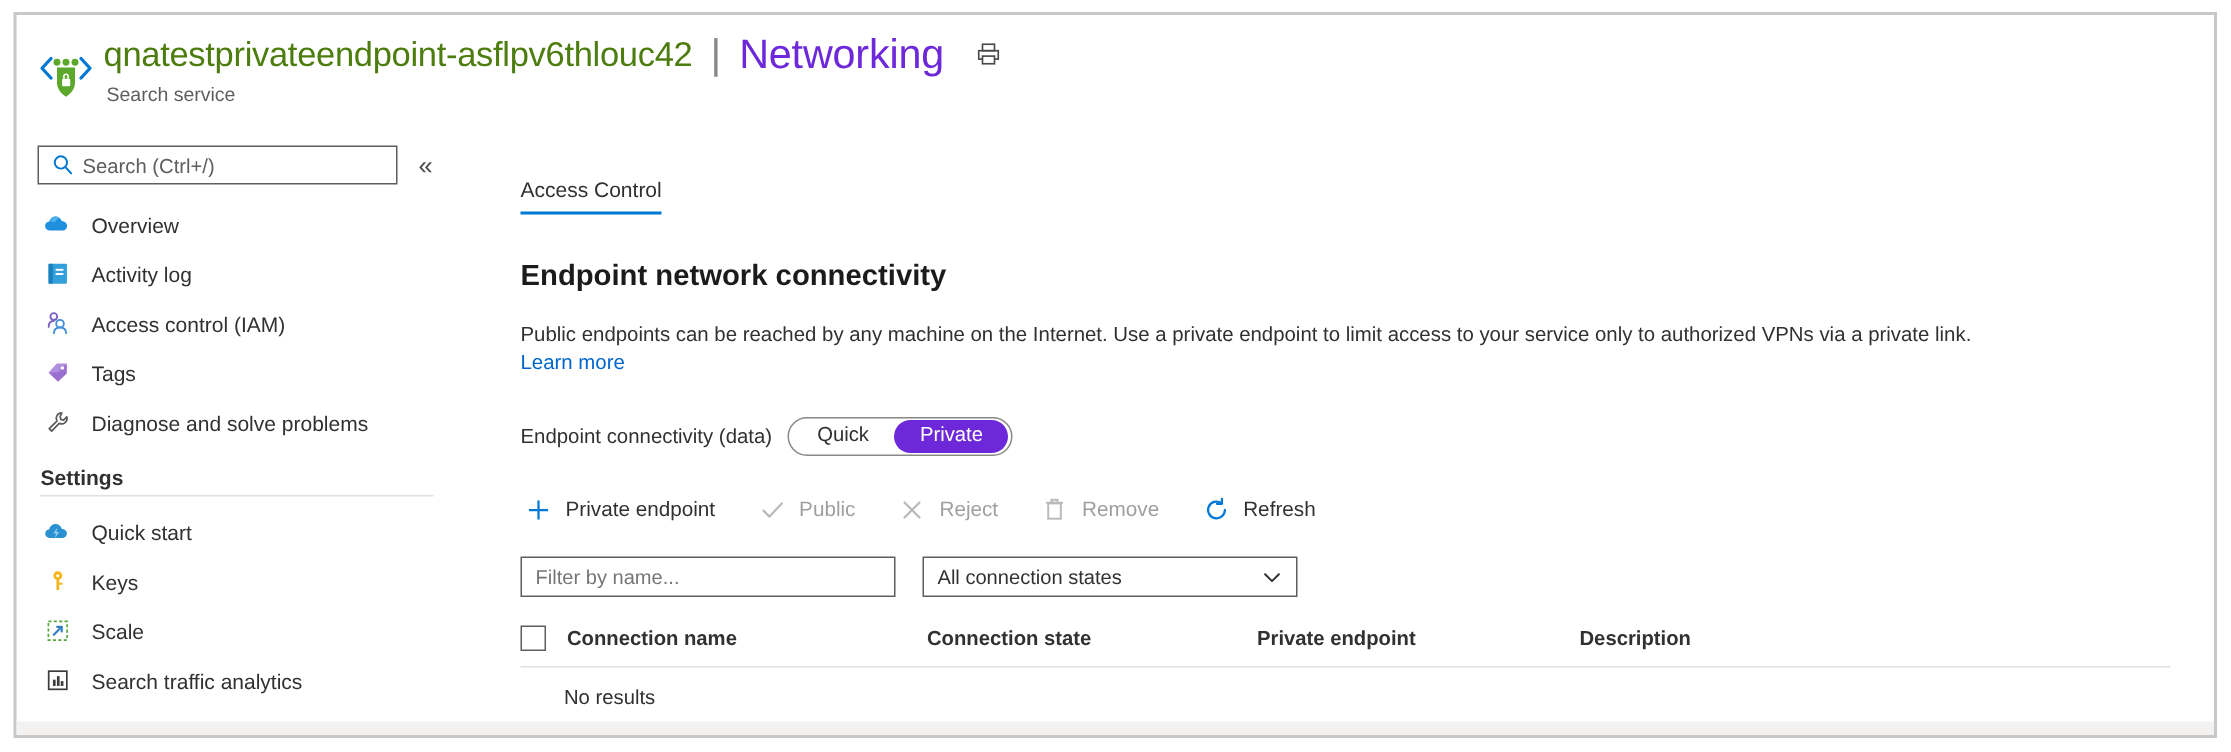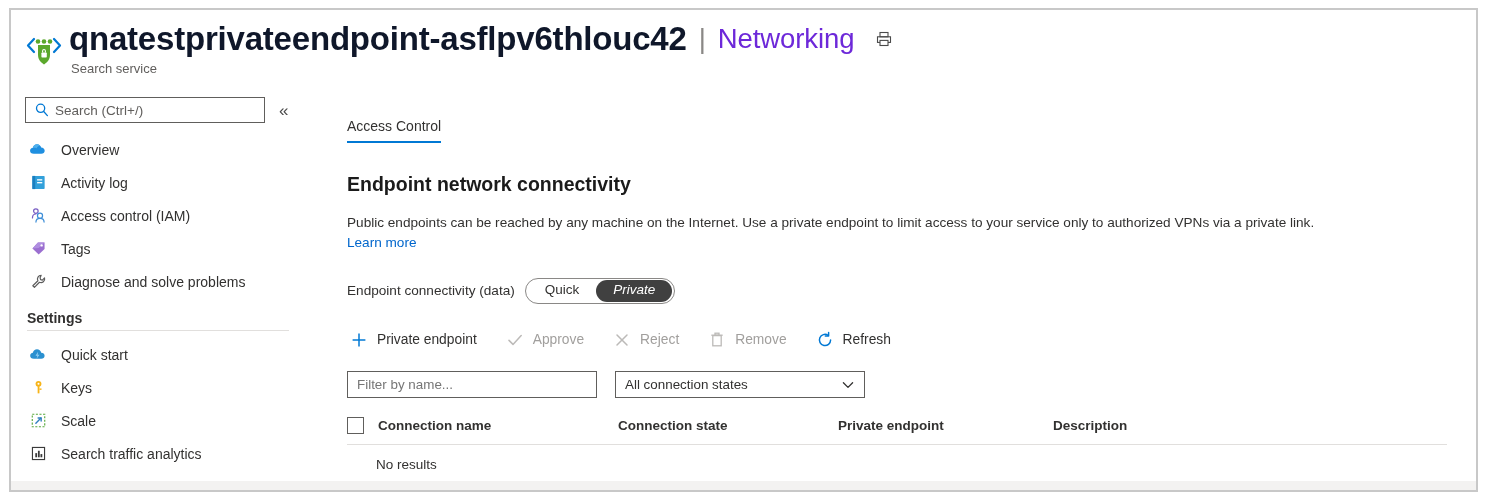--- a/index.html
+++ b/index.html
@@ -29,21 +29,21 @@
     width: 40px; height: 44px;
   }
   .title-wrap {
     position: absolute; left: 58px; top: 10px;
   }
   .title-line {
     display: flex; align-items: center; gap: 12px;
     white-space: nowrap;
   }
   .title-main {
-    font-size: 33px; font-weight: 700; color: #0f172a;
+    font-size: 23px; font-weight: 400; color: #4d7c0f;
     letter-spacing: -0.2px;
   }
   .title-sep { font-size: 27.5px; color: #8a8886; font-weight: 300; }
   .title-sub {
     font-size: 27.5px; font-weight: 400; color: #6d28d9;
     letter-spacing: -0.1px;
   }
   .print-btn {
     width: 24px; height: 24px; display: flex;
     align-items: center; justify-content: center;
@@ -150,21 +150,21 @@
   .pill {
     display: flex; align-items: center;
     border: 1px solid #8a8886; border-radius: 15px;
     height: 26px; padding: 2px; background: #fff;
   }
   .pill-opt {
     font-size: 13.5px; border-radius: 13px;
     padding: 3px 17px 4px; cursor: pointer;
     color: #323130; line-height: 1.1;
   }
-  .pill-opt.sel { background: #404040; color: #ffffff; font-weight: 400; font-style: italic; }
+  .pill-opt.sel { background: #6d28d9; color: #ffffff; font-weight: 400; }
 
   .toolbar {
     display: flex; align-items: center;
     margin-top: 22px; gap: 0px;
   }
   .tb-btn {
     display: flex; align-items: center;
     padding: 4px 14px 4px 2px; cursor: pointer;
     margin-right: 12px;
   }
@@ -427,21 +427,21 @@
         </span>
         <span class="tb-lbl">Private endpoint</span>
       </div>
 
       <div class="tb-btn disabled">
         <span class="tb-ico">
           <svg viewBox="0 0 18 18" width="18" height="18">
             <path d="M3 9.4 L7 13.4 L15.2 4.6" fill="none" stroke="#bcbab8" stroke-width="1.5" stroke-linecap="round" stroke-linejoin="round"></path>
           </svg>
         </span>
-        <span class="tb-lbl">Approve</span>
+        <span class="tb-lbl">Public</span>
       </div>
 
       <div class="tb-btn disabled">
         <span class="tb-ico">
           <svg viewBox="0 0 18 18" width="18" height="18">
             <line x1="4" y1="4" x2="14" y2="14" stroke="#bcbab8" stroke-width="1.5" stroke-linecap="round"></line>
             <line x1="14" y1="4" x2="4" y2="14" stroke="#bcbab8" stroke-width="1.5" stroke-linecap="round"></line>
           </svg>
         </span>
         <span class="tb-lbl">Reject</span>

